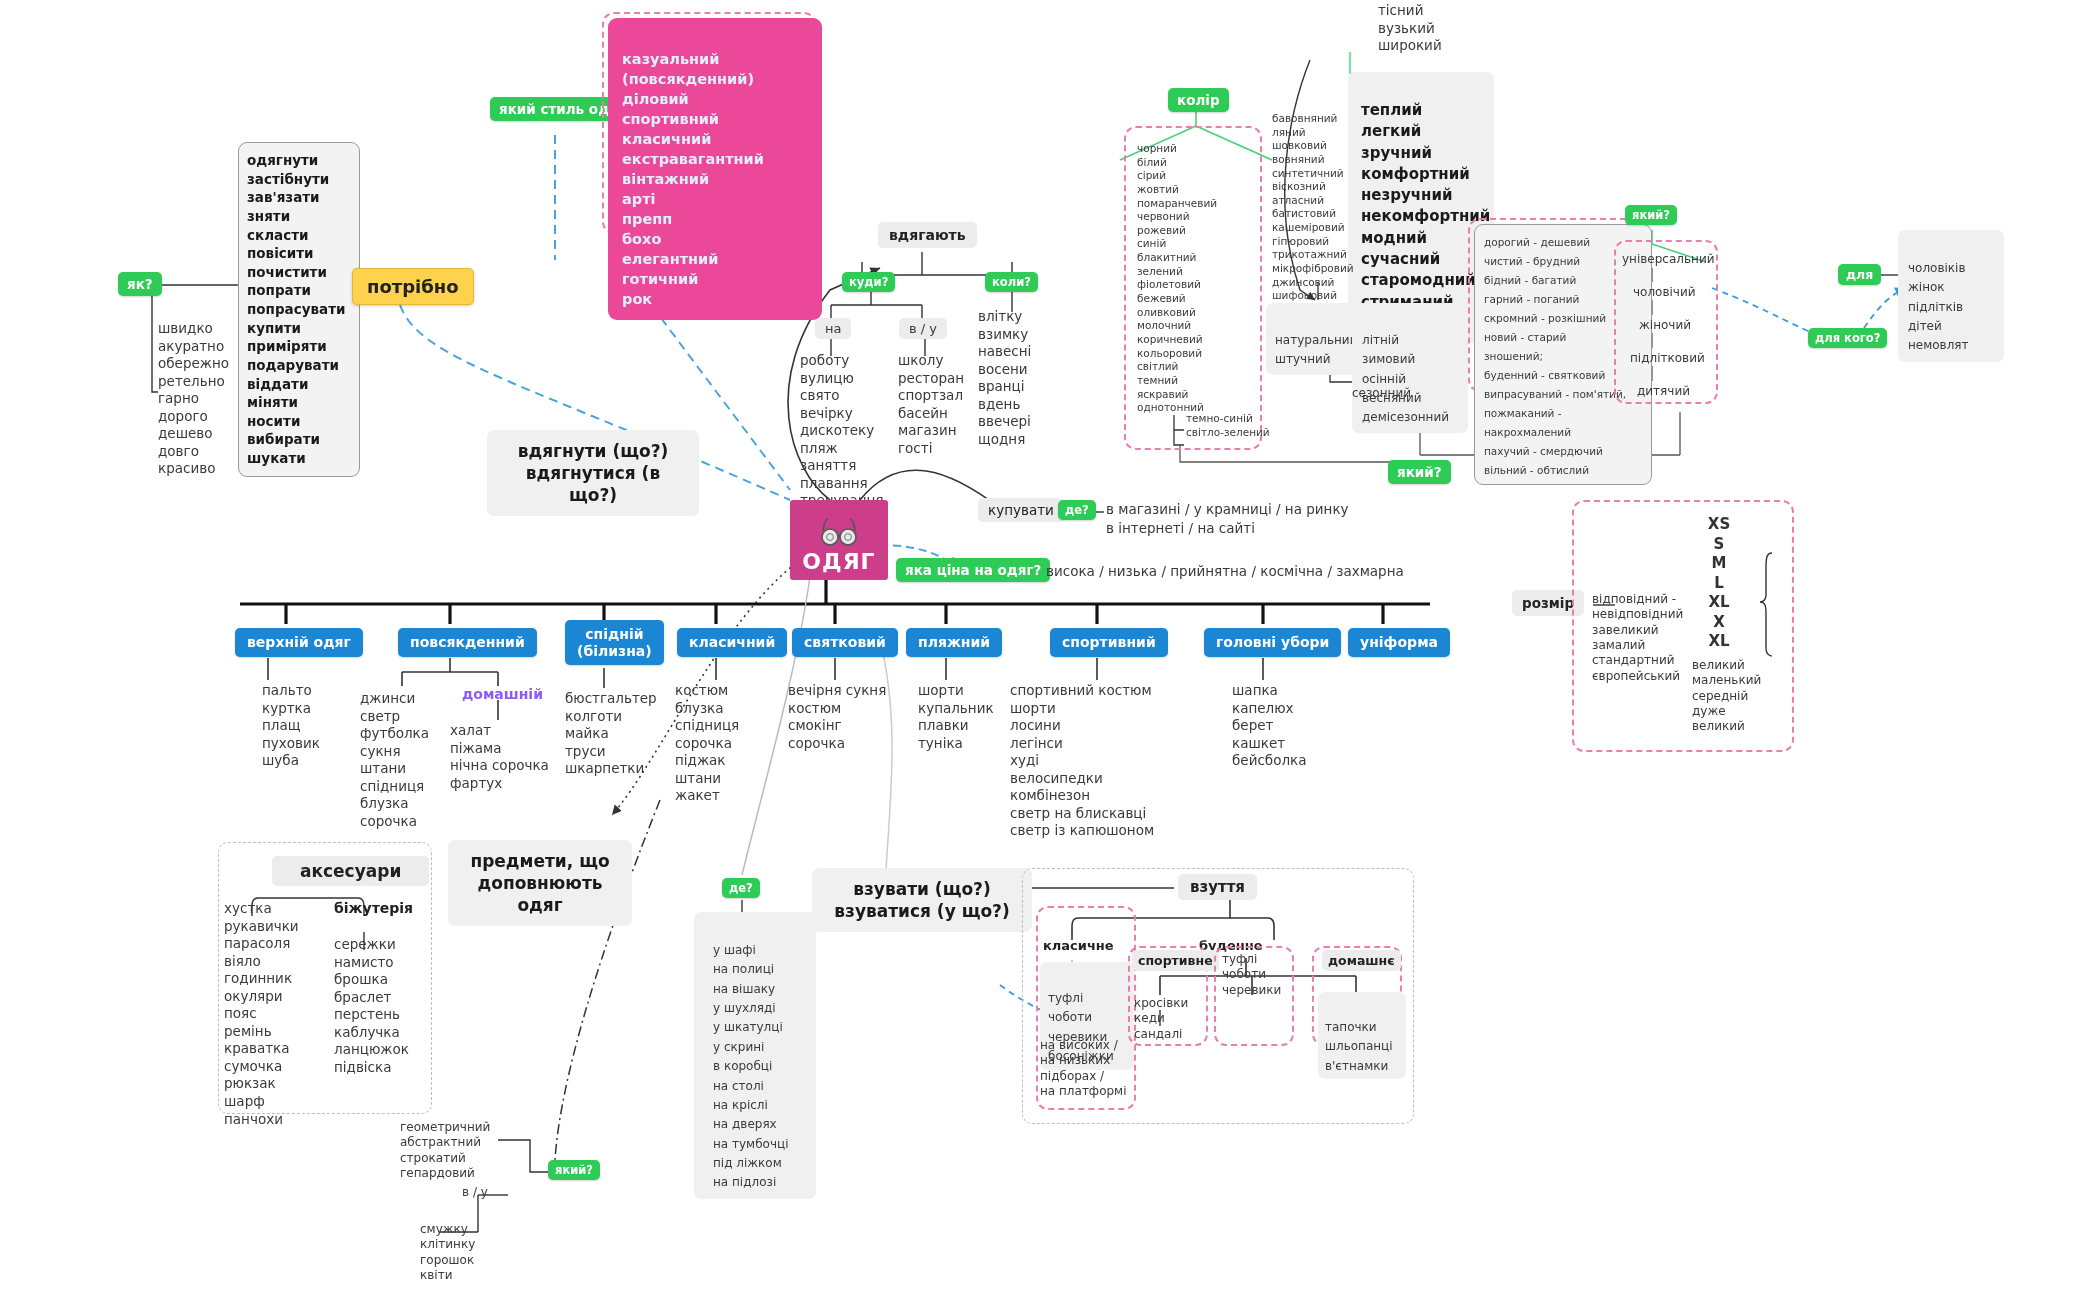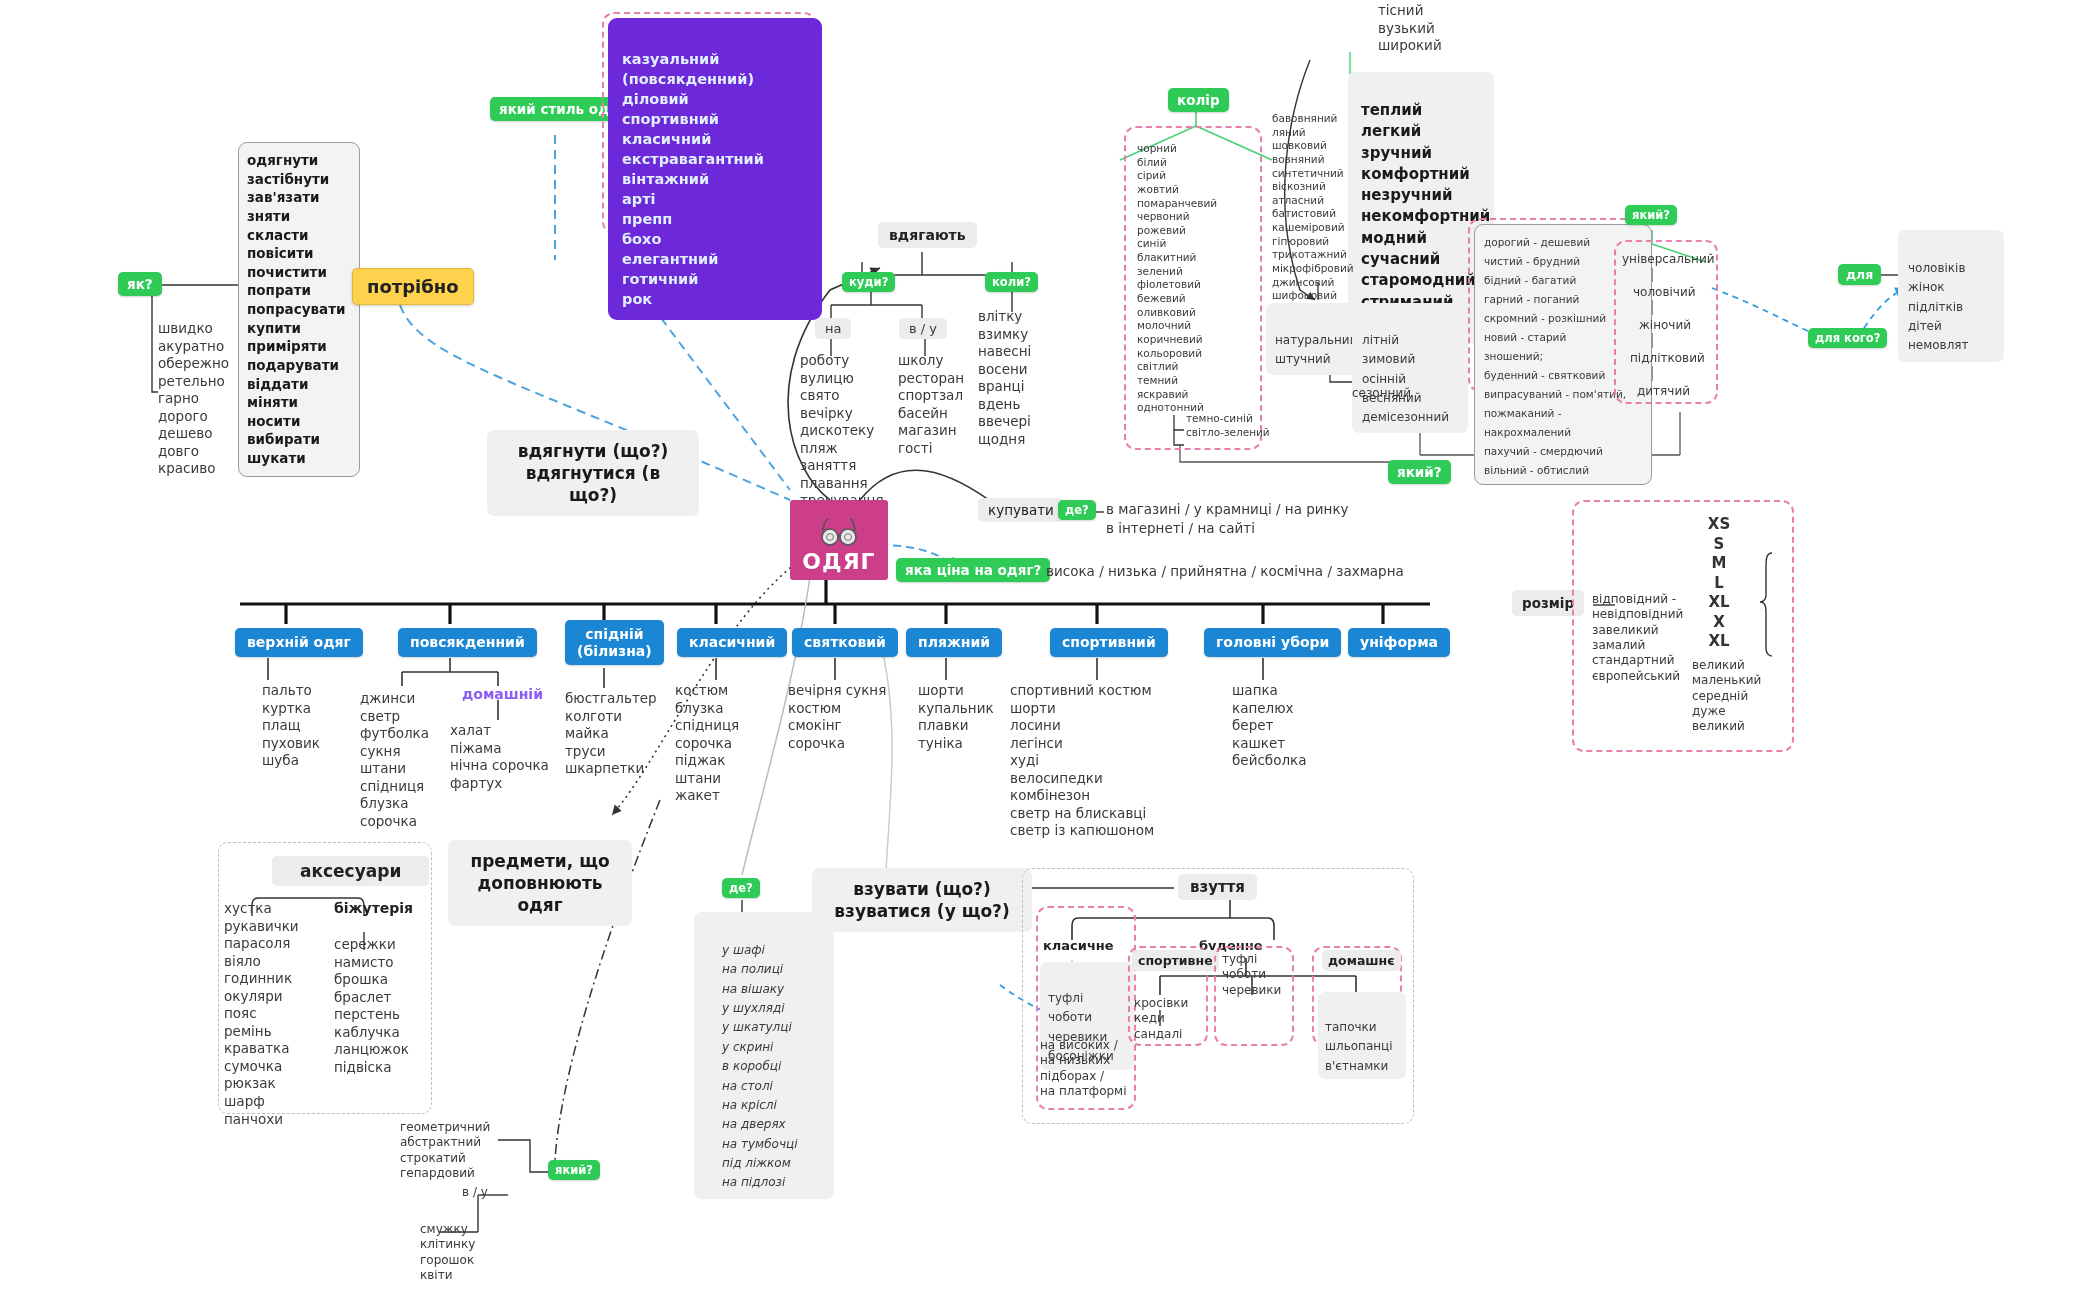--- a/index.html
+++ b/index.html
@@ -49,21 +49,21 @@
   .dashed-pink{
     border:2px dashed #e87fae;border-radius:12px;
   }
   .dashed-grey{
     border:1px dashed #bdbdbd;border-radius:10px;
   }
   .solid-grey{
     border:1px solid #9b9b9b;border-radius:9px;background:#f3f3f3;
   }
   .blue-box{
-    background:#6d28d9;border-radius:9px;padding:11px 14px;
+    background:#ec4899;border-radius:9px;padding:11px 14px;
     color:#dff0fb;font-weight:bold;font-size:14.5px;line-height:1.38;
     white-space:pre-line;
   }
   
   #central{
     background:#cc3d8a;width:98px;height:80px;border-radius:3px;
     display:flex;flex-direction:column;align-items:center;justify-content:flex-end;
     padding-bottom:6px;box-sizing:border-box;
   }
   #central .lbl{color:#fff;font-weight:bold;font-size:22px;letter-spacing:1px;}
@@ -550,21 +550,21 @@
 <div class="abs list" style="left:334px;top:936px;">сережки
 намисто
 брошка
 браслет
 перстень
 каблучка
 ланцюжок
 підвіска</div>
 
 <div class="abs chip-green sm" style="left:722px;top:878px;">де?</div>
-<div class="abs panel-grey" style="left:694px;top:912px;width:84px;padding:8px 28px;font-style:italic;">
+<div class="abs panel-grey" style="left:694px;top:912px;width:84px;padding:8px 19px;">
   <span class="list sm">у шафі
 на полиці
 на вішаку
 у шухляді
 у шкатулці
 у скрині
 в коробці
 на столі
 на кріслі
 на дверях

